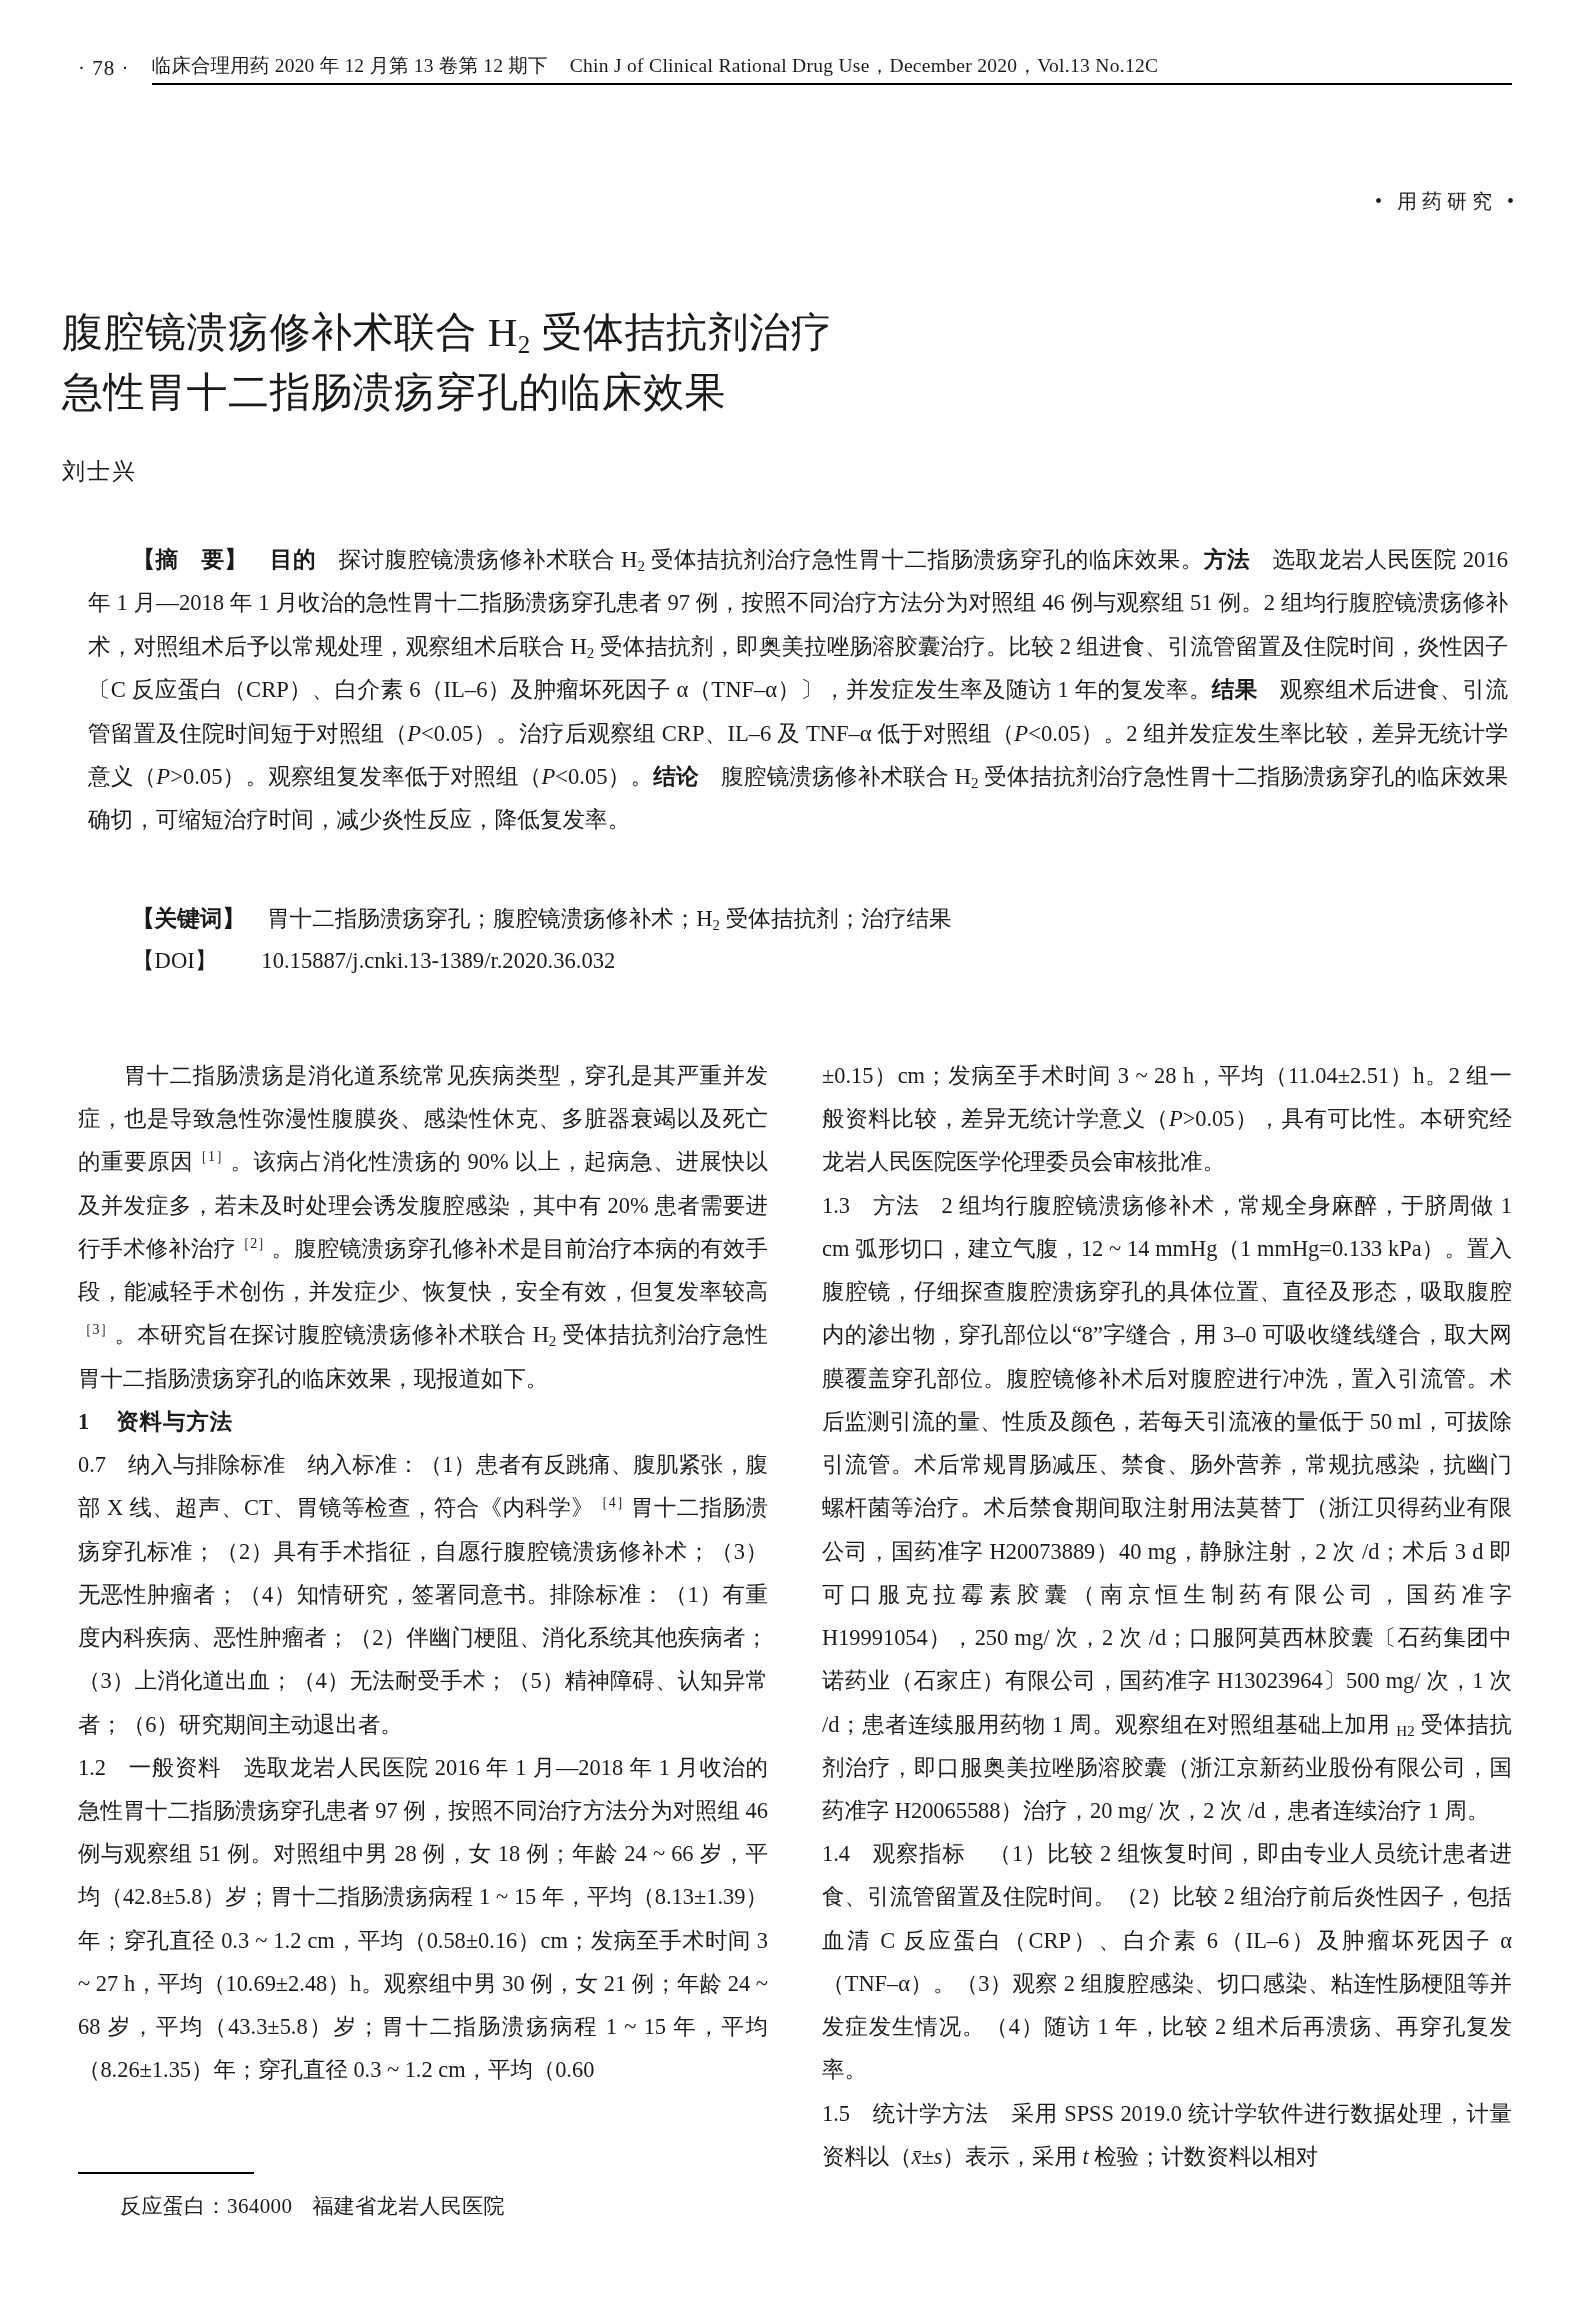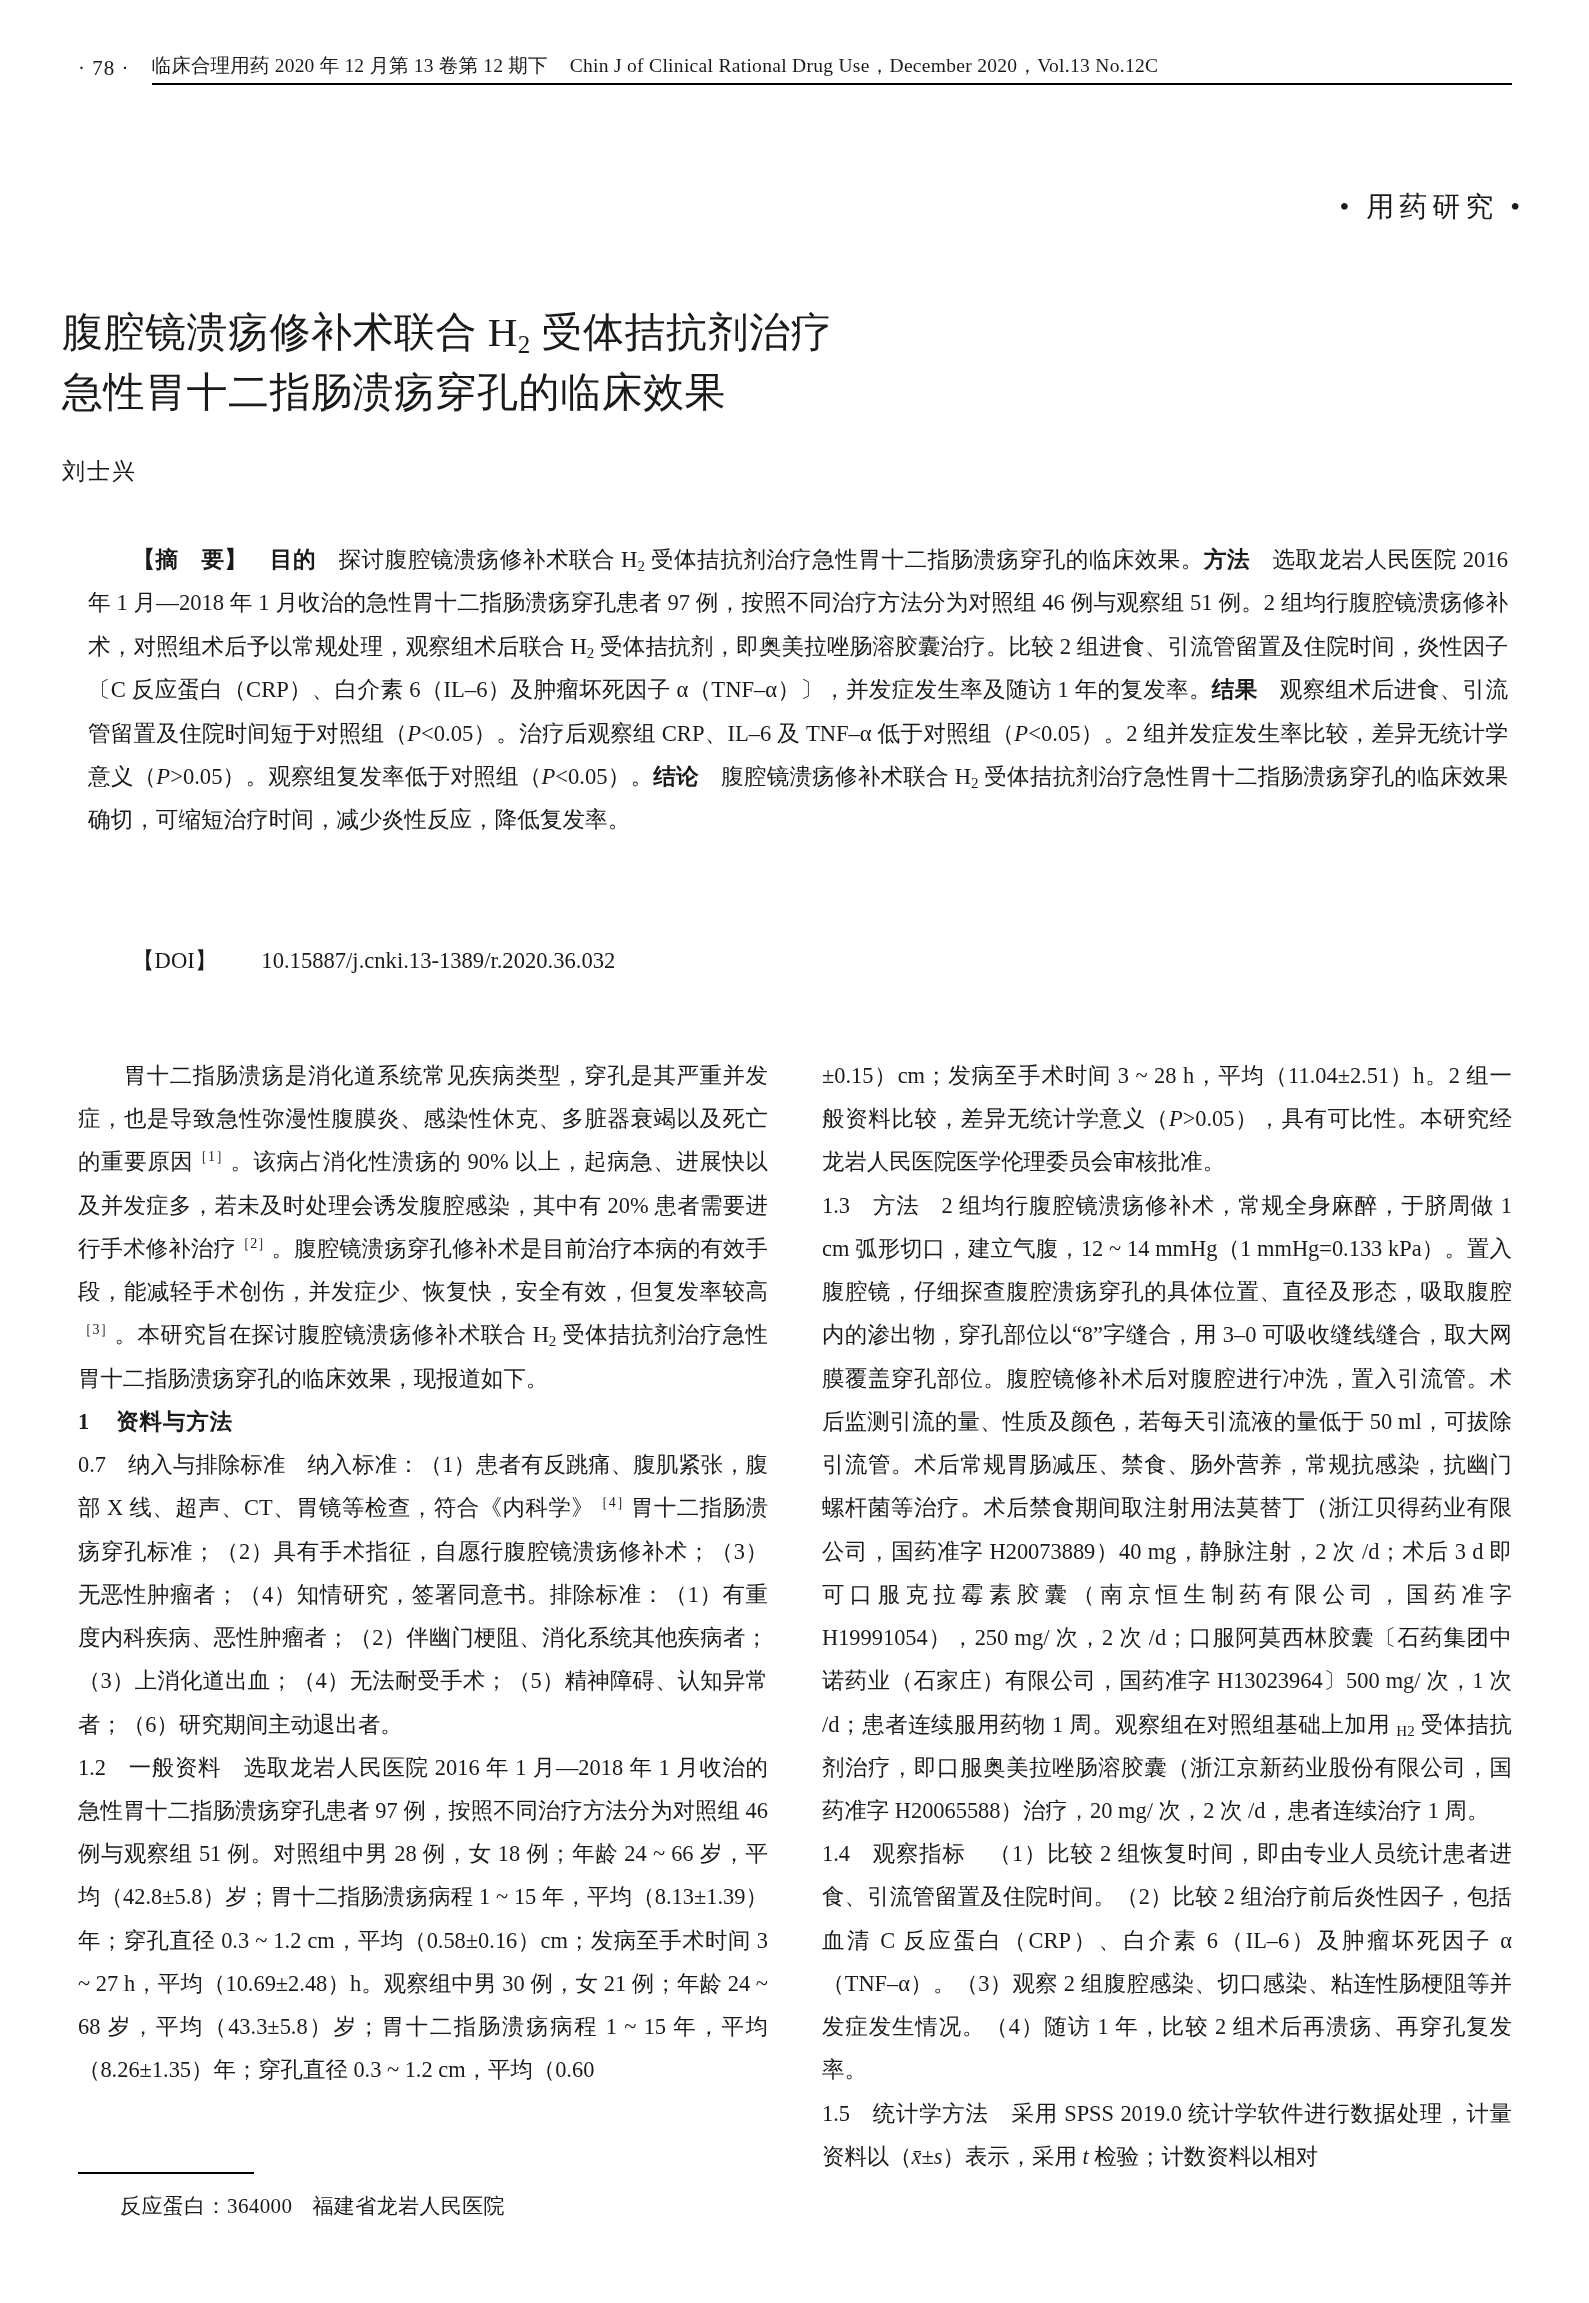--- a/index.html
+++ b/index.html
@@ -51,23 +51,23 @@
     font-size: 19.5px;
     white-space: nowrap;
     letter-spacing: 0.2px;
     display: block;
   }
   .runhead-text .en { letter-spacing: 0.3px; }
 
   
   .colhead {
     position: absolute;
-    right: 64px;
+    right: 70px;
     top: 188px;
-    font-size: 28px;
+    font-size: 20px;
     letter-spacing: 5px;
     white-space: nowrap;
   }
 
   
   .title {
     position: absolute;
     left: 62px;
     top: 276px;
     width: 1180px;
@@ -182,20 +182,23 @@
     <span class="hh">腹腔镜溃疡修补术联合 H</span><span class="sub">2</span><span> 受体拮抗剂治疗</span><br>
     <span>急性胃十二指肠溃疡穿孔的临床效果</span>
   </h1>
 
   <div class="author">刘士兴</div>
 
   <div class="abstract">
     <p><span class="ind"></span><span class="b">【摘　要】</span><span class="gap"></span><span class="b">目的</span><span class="gap"></span><span>探讨腹腔镜溃疡修补术联合 H<span class="sub">2</span> 受体拮抗剂治疗急性胃十二指肠溃疡穿孔的临床效果。</span><span class="b">方法</span><span class="gap"></span><span>选取龙岩人民医院 2016 年 1 月—2018 年 1 月收治的急性胃十二指肠溃疡穿孔患者 97 例，按照不同治疗方法分为对照组 46 例与观察组 51 例。2 组均行腹腔镜溃疡修补术，对照组术后予以常规处理，观察组术后联合 H<span class="sub">2</span> 受体拮抗剂，即奥美拉唑肠溶胶囊治疗。比较 2 组进食、引流管留置及住院时间，炎性因子〔C 反应蛋白（CRP）、白介素 6（IL–6）及肿瘤坏死因子 α（TNF–α）〕，并发症发生率及随访 1 年的复发率。</span><span class="b">结果</span><span class="gap"></span><span>观察组术后进食、引流管留置及住院时间短于对照组（<span class="ital">P</span>&lt;0.05）。治疗后观察组 CRP、IL–6 及 TNF–α 低于对照组（<span class="ital">P</span>&lt;0.05）。2 组并发症发生率比较，差异无统计学意义（<span class="ital">P</span>&gt;0.05）。观察组复发率低于对照组（<span class="ital">P</span>&lt;0.05）。</span><span class="b">结论</span><span class="gap"></span><span>腹腔镜溃疡修补术联合 H<span class="sub">2</span> 受体拮抗剂治疗急性胃十二指肠溃疡穿孔的临床效果确切，可缩短治疗时间，减少炎性反应，降低复发率。</span></p>
   </div>
 
+  <div class="kw">
+    <span class="ind"></span><span class="b">【关键词】</span><span class="gap"></span><span>胃十二指肠溃疡穿孔；腹腔镜溃疡修补术；H<span class="sub">2</span> 受体拮抗剂；治疗结果</span>
+  </div>
 
   <div class="doi">
     <span class="ind"></span><span>【DOI】</span><span class="gap"></span><span class="gap"></span><span>10.15887/j.cnki.13-1389/r.2020.36.032</span>
   </div>
 
   <div class="body-cols">
 
     <div class="col col-left">
       <p><span class="ind"></span>胃十二指肠溃疡是消化道系统常见疾病类型，穿孔是其严重并发症，也是导致急性弥漫性腹膜炎、感染性休克、多脏器衰竭以及死亡的重要原因<span class="sup">［1］</span>。该病占消化性溃疡的 90% 以上，起病急、进展快以及并发症多，若未及时处理会诱发腹腔感染，其中有 20% 患者需要进行手术修补治疗<span class="sup">［2］</span>。腹腔镜溃疡穿孔修补术是目前治疗本病的有效手段，能减轻手术创伤，并发症少、恢复快，安全有效，但复发率较高<span class="sup">［3］</span>。本研究旨在探讨腹腔镜溃疡修补术联合 H<span class="sub">2</span> 受体拮抗剂治疗急性胃十二指肠溃疡穿孔的临床效果，现报道如下。</p>
 

